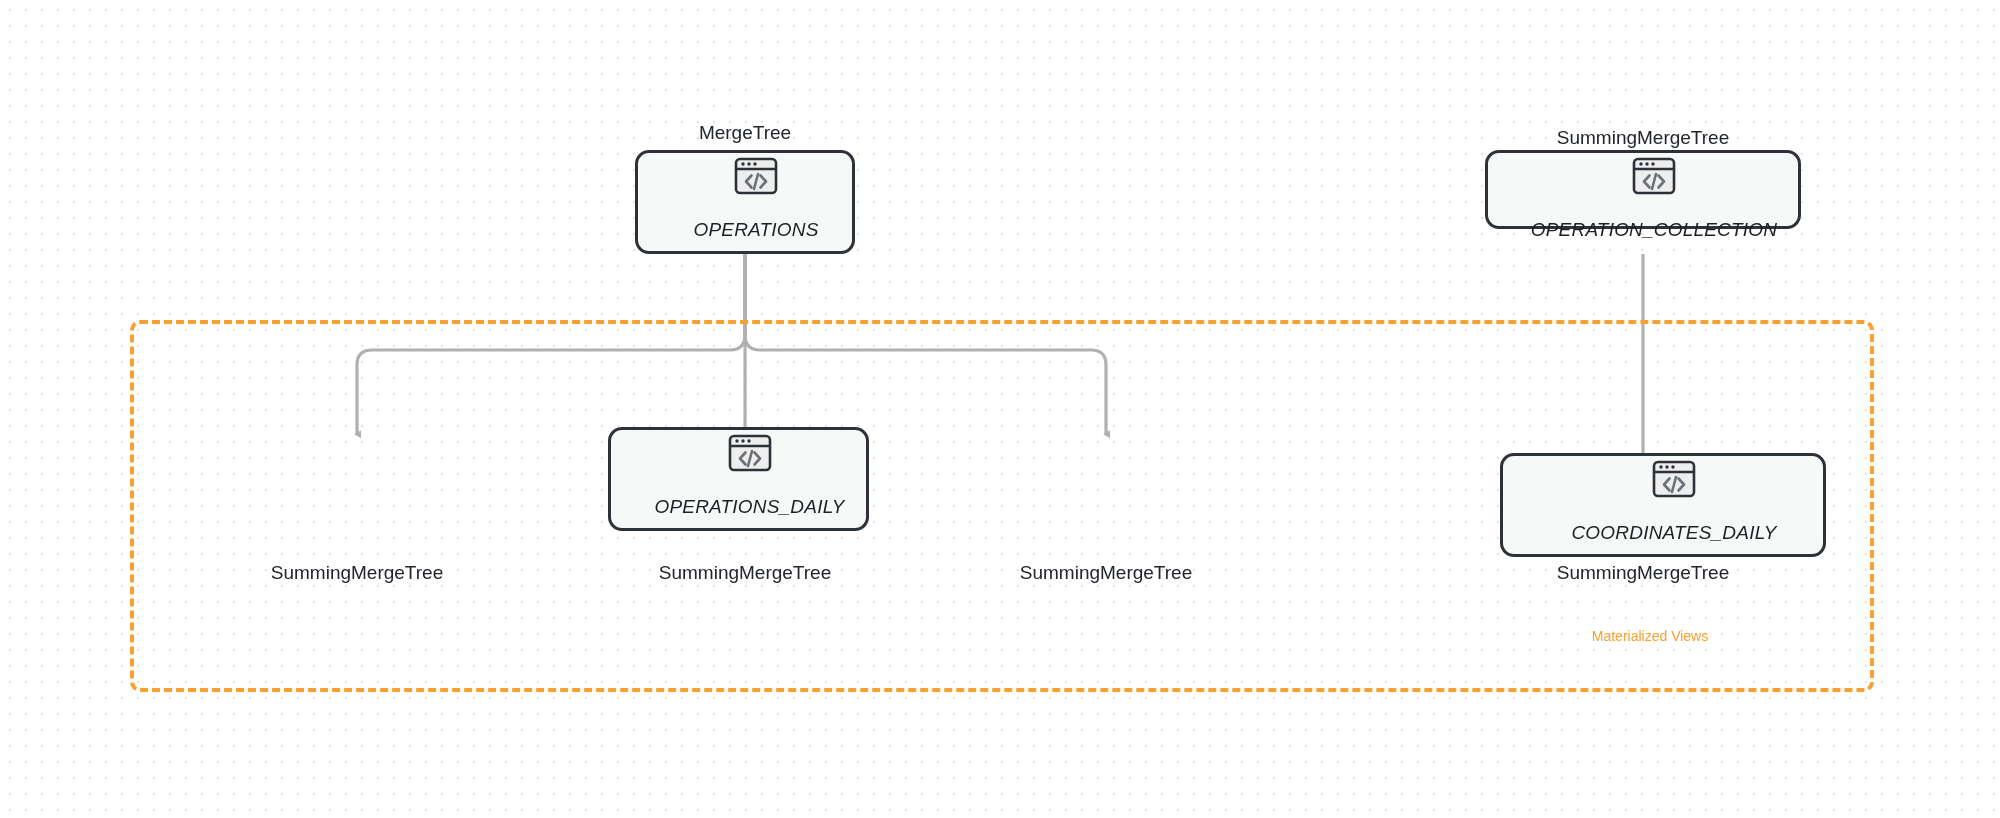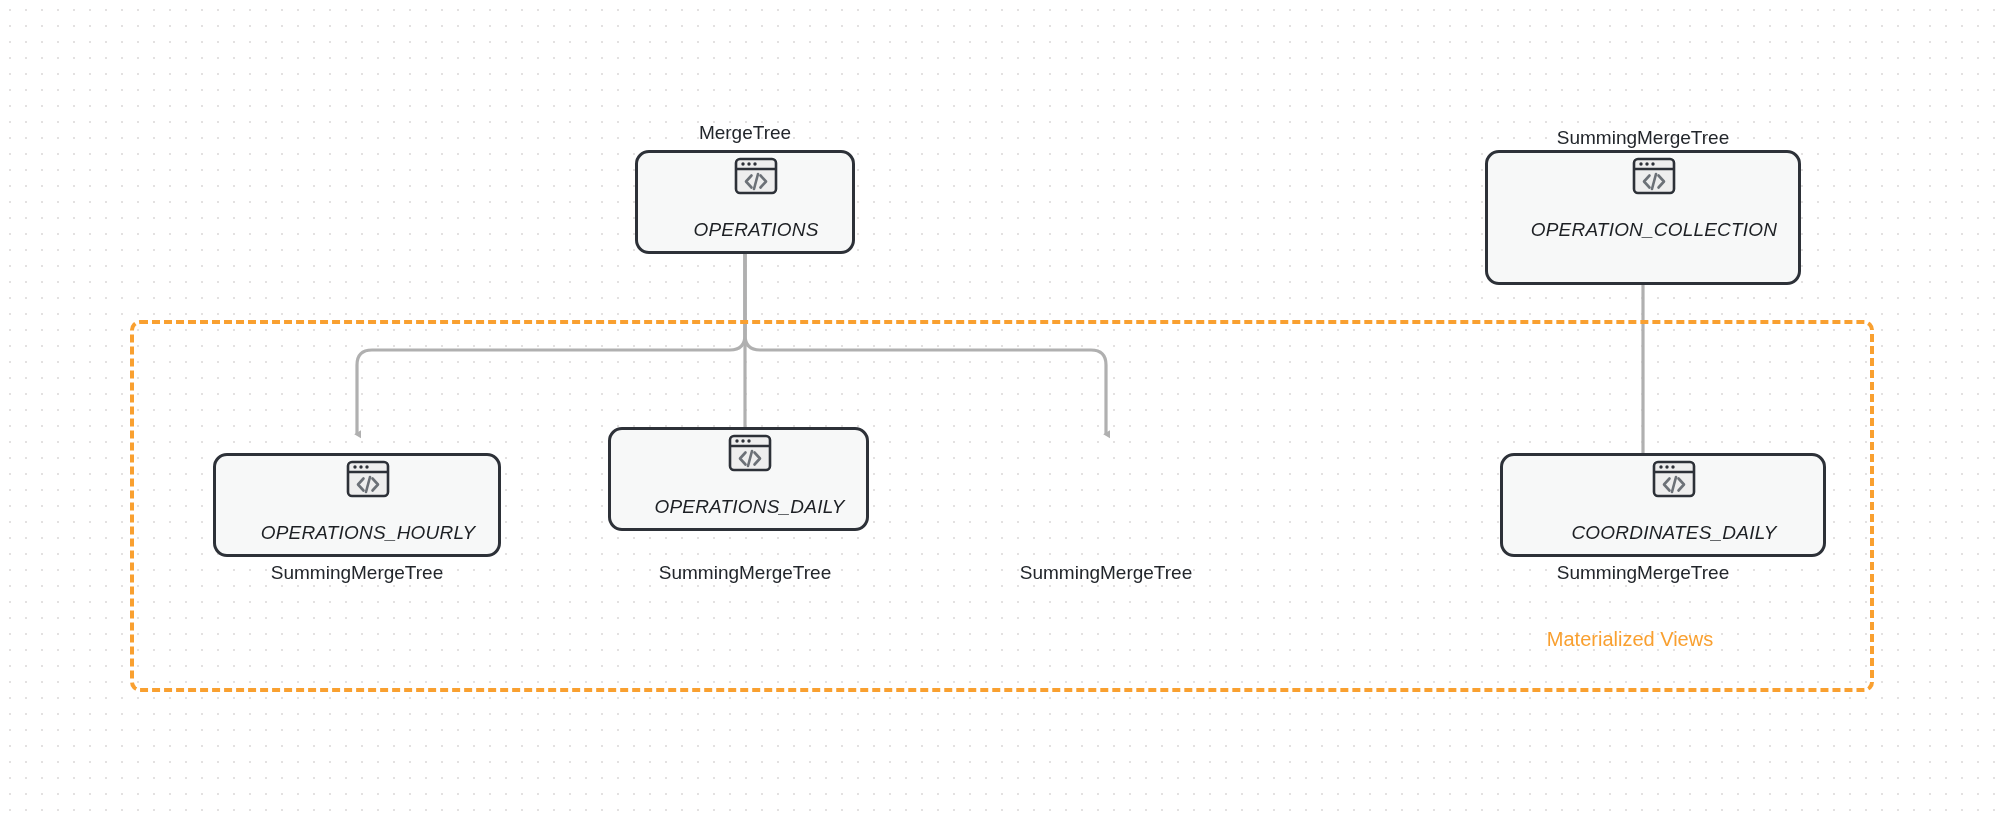--- a/index.html
+++ b/index.html
@@ -35,23 +35,24 @@
   
   .group-box {
     position: absolute;
     border: 4px dashed #f9a030;
     border-radius: 10px;
     box-sizing: border-box;
   }
   .group-label {
     position: absolute;
     color: #f9a030;
-    font-size: 20px;
+    font-size: 14px;
     font-family: "Liberation Sans", sans-serif;
     white-space: nowrap;
+    margin-left: 20px;
   }
 
   
   .node {
     position: absolute;
     box-sizing: border-box;
     background: #f7f8f8;
     border: 3px solid #2d3138;
     border-radius: 14px;
     display: flex;
@@ -116,47 +117,34 @@
       <circle cx="16" cy="11" r="1.7" fill="#2d3138"></circle>
       <circle cx="22" cy="11" r="1.7" fill="#2d3138"></circle>
       <path d="M18.5,22.5 L13,28.5 L18.5,34.5" stroke="#6c7177" stroke-width="2.6" fill="none" stroke-linecap="round" stroke-linejoin="round"></path>
       <path d="M27.5,22.5 L33,28.5 L27.5,34.5" stroke="#6c7177" stroke-width="2.6" fill="none" stroke-linecap="round" stroke-linejoin="round"></path>
       <path d="M25,21 L21,36" stroke="#6c7177" stroke-width="2.6" fill="none" stroke-linecap="round"></path>
     </svg>
     <span class="node-title">OPERATIONS</span>
   </div>
 
   <div class="node-caption" style="left:1643px; top:127px; transform:translateX(-50%);">SummingMergeTree</div>
-  <div class="node" style="left:1485px; top:150px; width:316px; height:135px;">
+  <div class="node" style="left:1485px; top:150px; width:316px; height:79px;">
     <svg class="node-icon" viewBox="0 0 46 46">
       <rect x="3" y="6" width="40" height="34" rx="4" ry="4" fill="#eeeeee" stroke="#2d3138" stroke-width="2.6"></rect>
       <path d="M3,16 L43,16" stroke="#2d3138" stroke-width="2.6" fill="none"></path>
       <circle cx="10" cy="11" r="1.7" fill="#2d3138"></circle>
       <circle cx="16" cy="11" r="1.7" fill="#2d3138"></circle>
       <circle cx="22" cy="11" r="1.7" fill="#2d3138"></circle>
       <path d="M18.5,22.5 L13,28.5 L18.5,34.5" stroke="#6c7177" stroke-width="2.6" fill="none" stroke-linecap="round" stroke-linejoin="round"></path>
       <path d="M27.5,22.5 L33,28.5 L27.5,34.5" stroke="#6c7177" stroke-width="2.6" fill="none" stroke-linecap="round" stroke-linejoin="round"></path>
       <path d="M25,21 L21,36" stroke="#6c7177" stroke-width="2.6" fill="none" stroke-linecap="round"></path>
     </svg>
     <span class="node-title">OPERATION_COLLECTION</span>
   </div>
 
-  <div class="node" style="left:213px; top:453px; width:288px; height:104px;">
-    <svg class="node-icon" viewBox="0 0 46 46">
-      <rect x="3" y="6" width="40" height="34" rx="4" ry="4" fill="#eeeeee" stroke="#2d3138" stroke-width="2.6"></rect>
-      <path d="M3,16 L43,16" stroke="#2d3138" stroke-width="2.6" fill="none"></path>
-      <circle cx="10" cy="11" r="1.7" fill="#2d3138"></circle>
-      <circle cx="16" cy="11" r="1.7" fill="#2d3138"></circle>
-      <circle cx="22" cy="11" r="1.7" fill="#2d3138"></circle>
-      <path d="M18.5,22.5 L13,28.5 L18.5,34.5" stroke="#6c7177" stroke-width="2.6" fill="none" stroke-linecap="round" stroke-linejoin="round"></path>
-      <path d="M27.5,22.5 L33,28.5 L27.5,34.5" stroke="#6c7177" stroke-width="2.6" fill="none" stroke-linecap="round" stroke-linejoin="round"></path>
-      <path d="M25,21 L21,36" stroke="#6c7177" stroke-width="2.6" fill="none" stroke-linecap="round"></path>
-    </svg>
-    <span class="node-title">OPERATIONS_HOURLY</span>
-  </div>
   <div class="node-caption" style="left:357px; top:562px; transform:translateX(-50%);">SummingMergeTree</div>
 
   <div class="node" style="left:608px; top:427px; width:261px; height:104px;">
     <svg class="node-icon" viewBox="0 0 46 46">
       <rect x="3" y="6" width="40" height="34" rx="4" ry="4" fill="#eeeeee" stroke="#2d3138" stroke-width="2.6"></rect>
       <path d="M3,16 L43,16" stroke="#2d3138" stroke-width="2.6" fill="none"></path>
       <circle cx="10" cy="11" r="1.7" fill="#2d3138"></circle>
       <circle cx="16" cy="11" r="1.7" fill="#2d3138"></circle>
       <circle cx="22" cy="11" r="1.7" fill="#2d3138"></circle>
       <path d="M18.5,22.5 L13,28.5 L18.5,34.5" stroke="#6c7177" stroke-width="2.6" fill="none" stroke-linecap="round" stroke-linejoin="round"></path>

